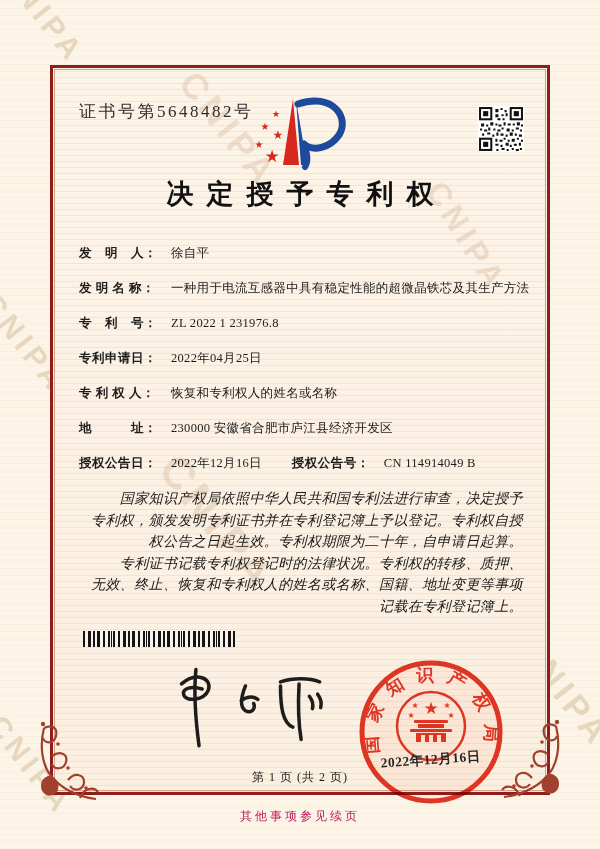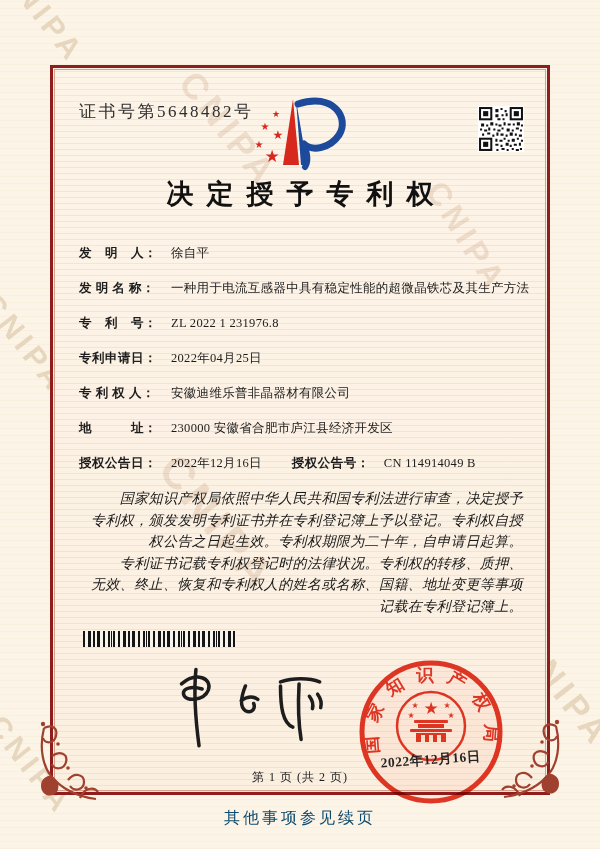--- a/index.html
+++ b/index.html
@@ -61,21 +61,21 @@
       repeating-linear-gradient(90deg,#151515 0 1px,rgba(0,0,0,0) 1px 7px),
       #f8f4ec;
   }
   
   .signer{position:absolute;left:30px;top:615px;font-family:"Liberation Sans","DejaVu Sans",sans-serif;
           font-size:13.5px;font-weight:bold;line-height:26px;color:#222;}
   .signature{position:absolute;left:112px;top:586px;width:165px;height:100px;}
   
   .page-num{position:absolute;left:0;bottom:6px;width:100%;text-align:center;font-size:12px;letter-spacing:1px;color:#222;}
   .footer-note{position:absolute;left:0;top:808px;width:600px;text-align:center;
-               font-size:16px;letter-spacing:3px;color:#0c4a6e;z-index:2;}
+               font-size:12px;letter-spacing:3px;color:#be185d;z-index:2;}
   
   .seal{position:absolute;left:357px;top:658px;width:148px;height:148px;z-index:5;
         opacity:0.93;mix-blend-mode:multiply;}
   .flourish{position:absolute;width:72px;height:88px;z-index:4;}
   .fl-bl{left:36px;top:714px;}
   .fl-br{left:492px;top:712px;transform:scaleX(-1);}
 </style>
 </head>
 <body>
 
@@ -146,21 +146,21 @@
     <div class="frow">
       <span class="flabel">发 明 名 称：</span><span class="fvalue">一种用于电流互感器中具有稳定性能的超微晶铁芯及其生产方法</span>
     </div>
     <div class="frow">
       <span class="flabel">专　利　号：</span><span class="fvalue">ZL 2022 1 231976.8</span>
     </div>
     <div class="frow">
       <span class="flabel">专利申请日：</span><span class="fvalue">2022年04月25日</span>
     </div>
     <div class="frow">
-      <span class="flabel">专 利 权 人：</span><span class="fvalue">安徽迪维乐普非晶器材有限公司</span>
+      <span class="flabel">专 利 权 人：</span><span class="fvalue">恢复和专利权人的姓名或名称</span>
     </div>
     <div class="frow">
       <span class="flabel">地　　　址：</span><span class="fvalue">230000 安徽省合肥市庐江县经济开发区</span>
     </div>
     <div class="frow">
       <span class="flabel">授权公告日：</span><span class="fvalue">2022年12月16日</span><span class="fpair2"><span class="flabel">授权公告号：</span><span class="fvalue">CN 114914049 B</span></span>
     </div>
   </div>
 
   <div class="legal">

